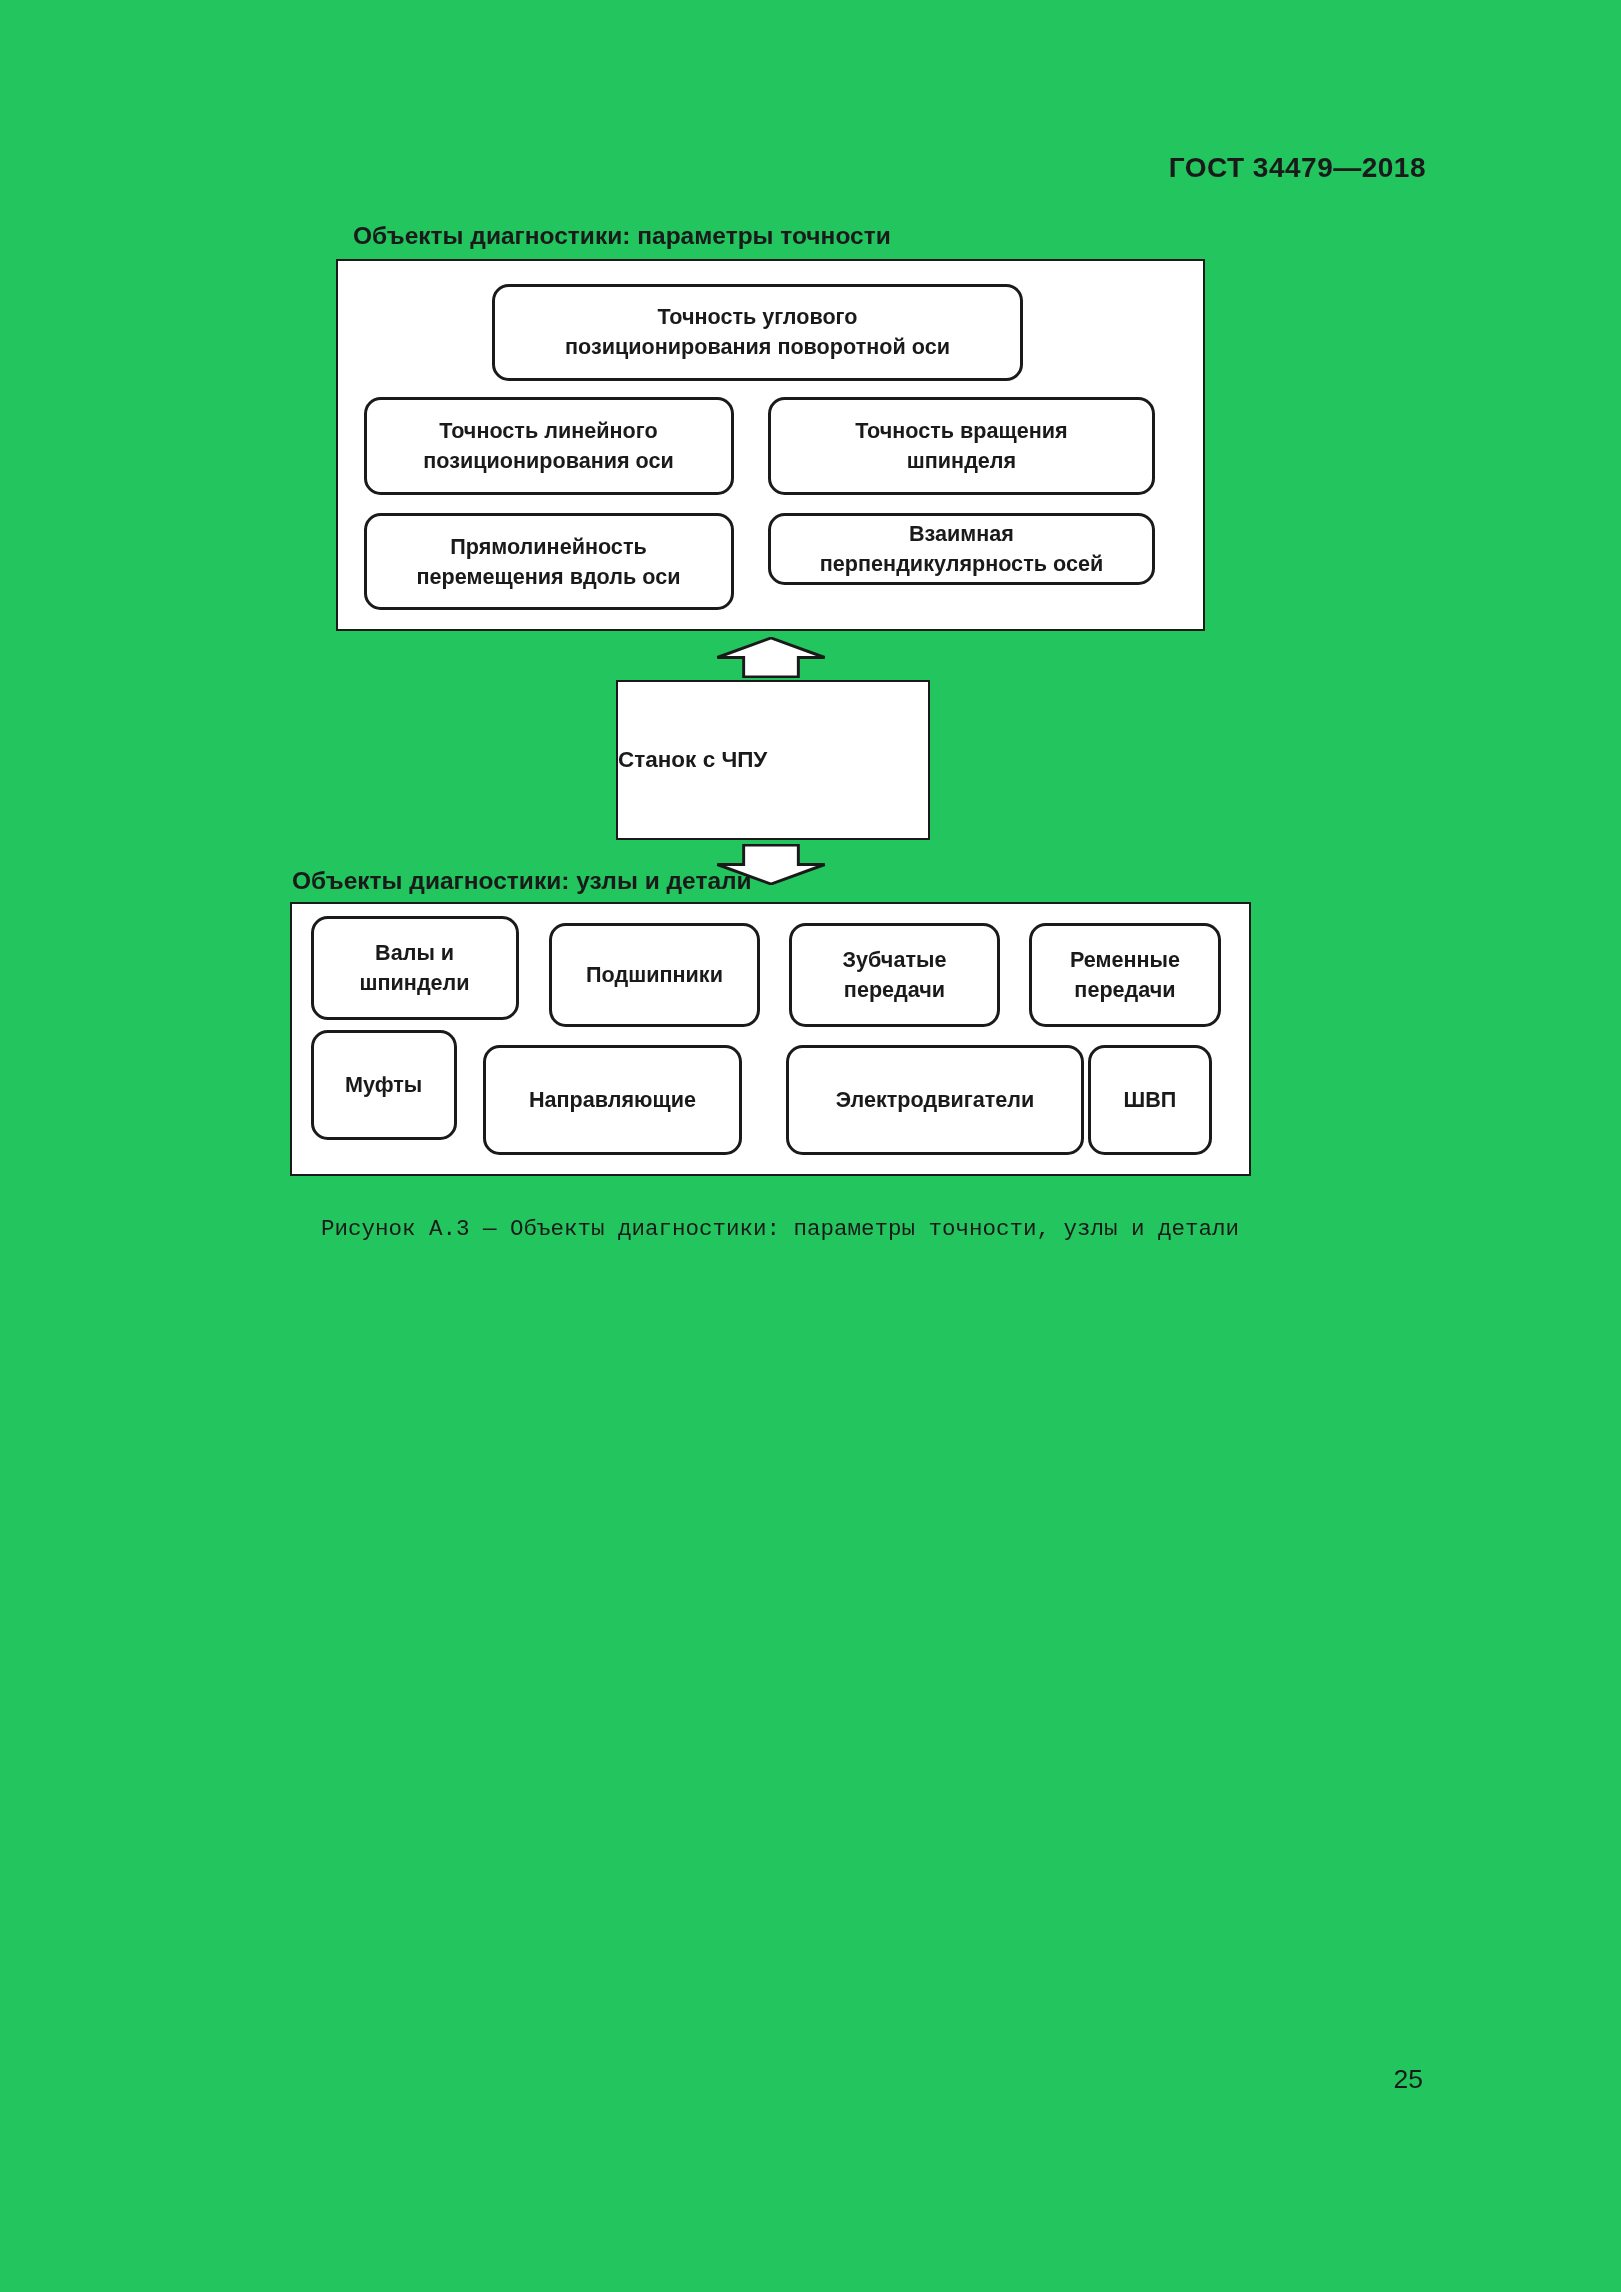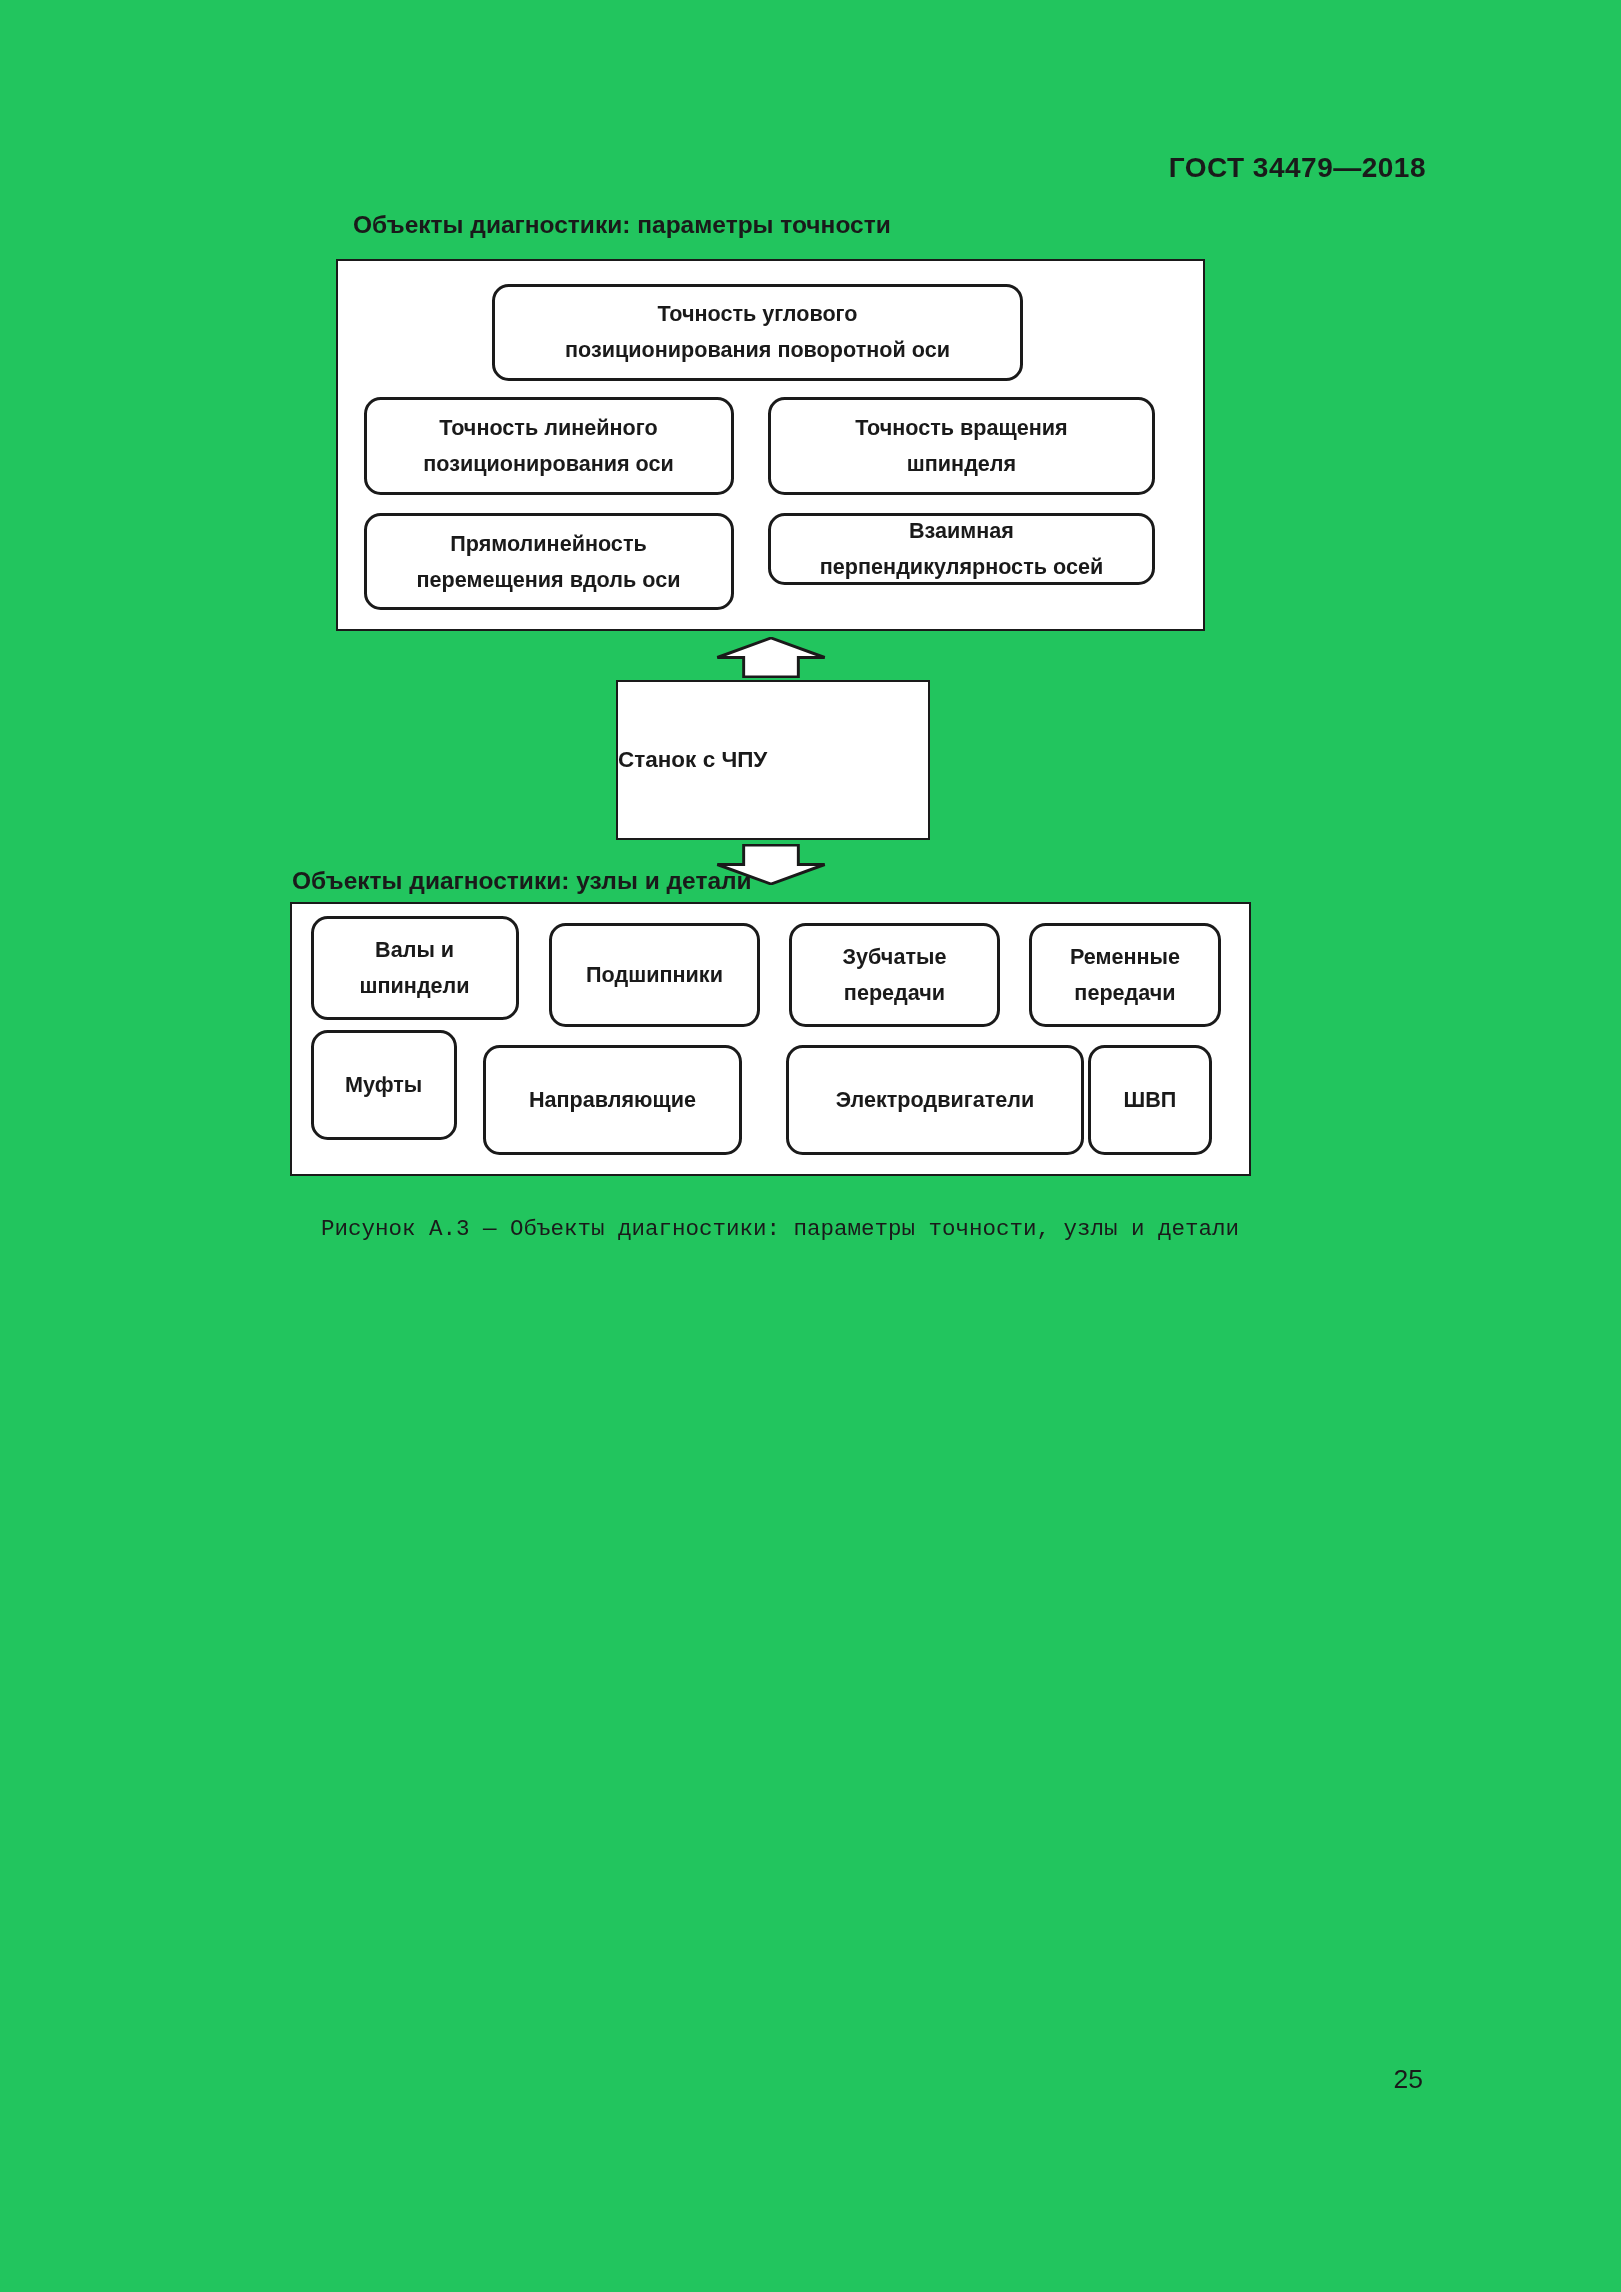--- a/index.html
+++ b/index.html
@@ -20,21 +20,21 @@
     font-size: 28px;
     font-weight: bold;
     letter-spacing: 0.5px;
   }
   .sec-label {
     position: absolute;
     font-size: 24.5px;
     font-weight: bold;
     white-space: nowrap;
   }
-  #lbl1 { left: 353px; top: 211px; text-align: right; }
+  #lbl1 { left: 353px; top: 222px; text-align: right; }
   #lbl2 { left: 292px; top: 867px; }
   .container {
     position: absolute;
     box-sizing: border-box;
     border: 2.9px solid #1a1a1a;
     background: #ffffff;
   }
   #c1 { left: 336px; top: 259px; width: 869px; height: 372px; }
   #c2 { left: 290px; top: 902px; width: 961px; height: 274px; }
   .node {
@@ -44,21 +44,21 @@
     border-radius: 16.7px;
     background: #ffffff;
     display: flex;
     align-items: center;
     justify-content: center;
     text-align: center;
   }
   .node span {
     font-size: 21.6px;
     font-weight: bold;
-    line-height: 36px;
+    line-height: 30px;
     white-space: pre-line;
   }
   #na { left: 154px; top: 22.5px;  width: 531px; height: 97px;  }
   #nb { left: 25.5px;  top: 136px; width: 370px; height: 98px; }
   #nc { left: 430px; top: 136px; width: 387px; height: 98px; }
   #nd { left: 25.5px;  top: 252px; width: 370px; height: 97px;  }
   #ne { left: 430px; top: 252px; width: 387px; height: 72px;  }
   #p1 { left: 18.6px;  top: 12px;  width: 208px; height: 104px; }
   #p2 { left: 257px; top: 18.6px;  width: 211px; height: 104px; }
   #p3 { left: 497px; top: 18.6px;  width: 211px; height: 104px; }

